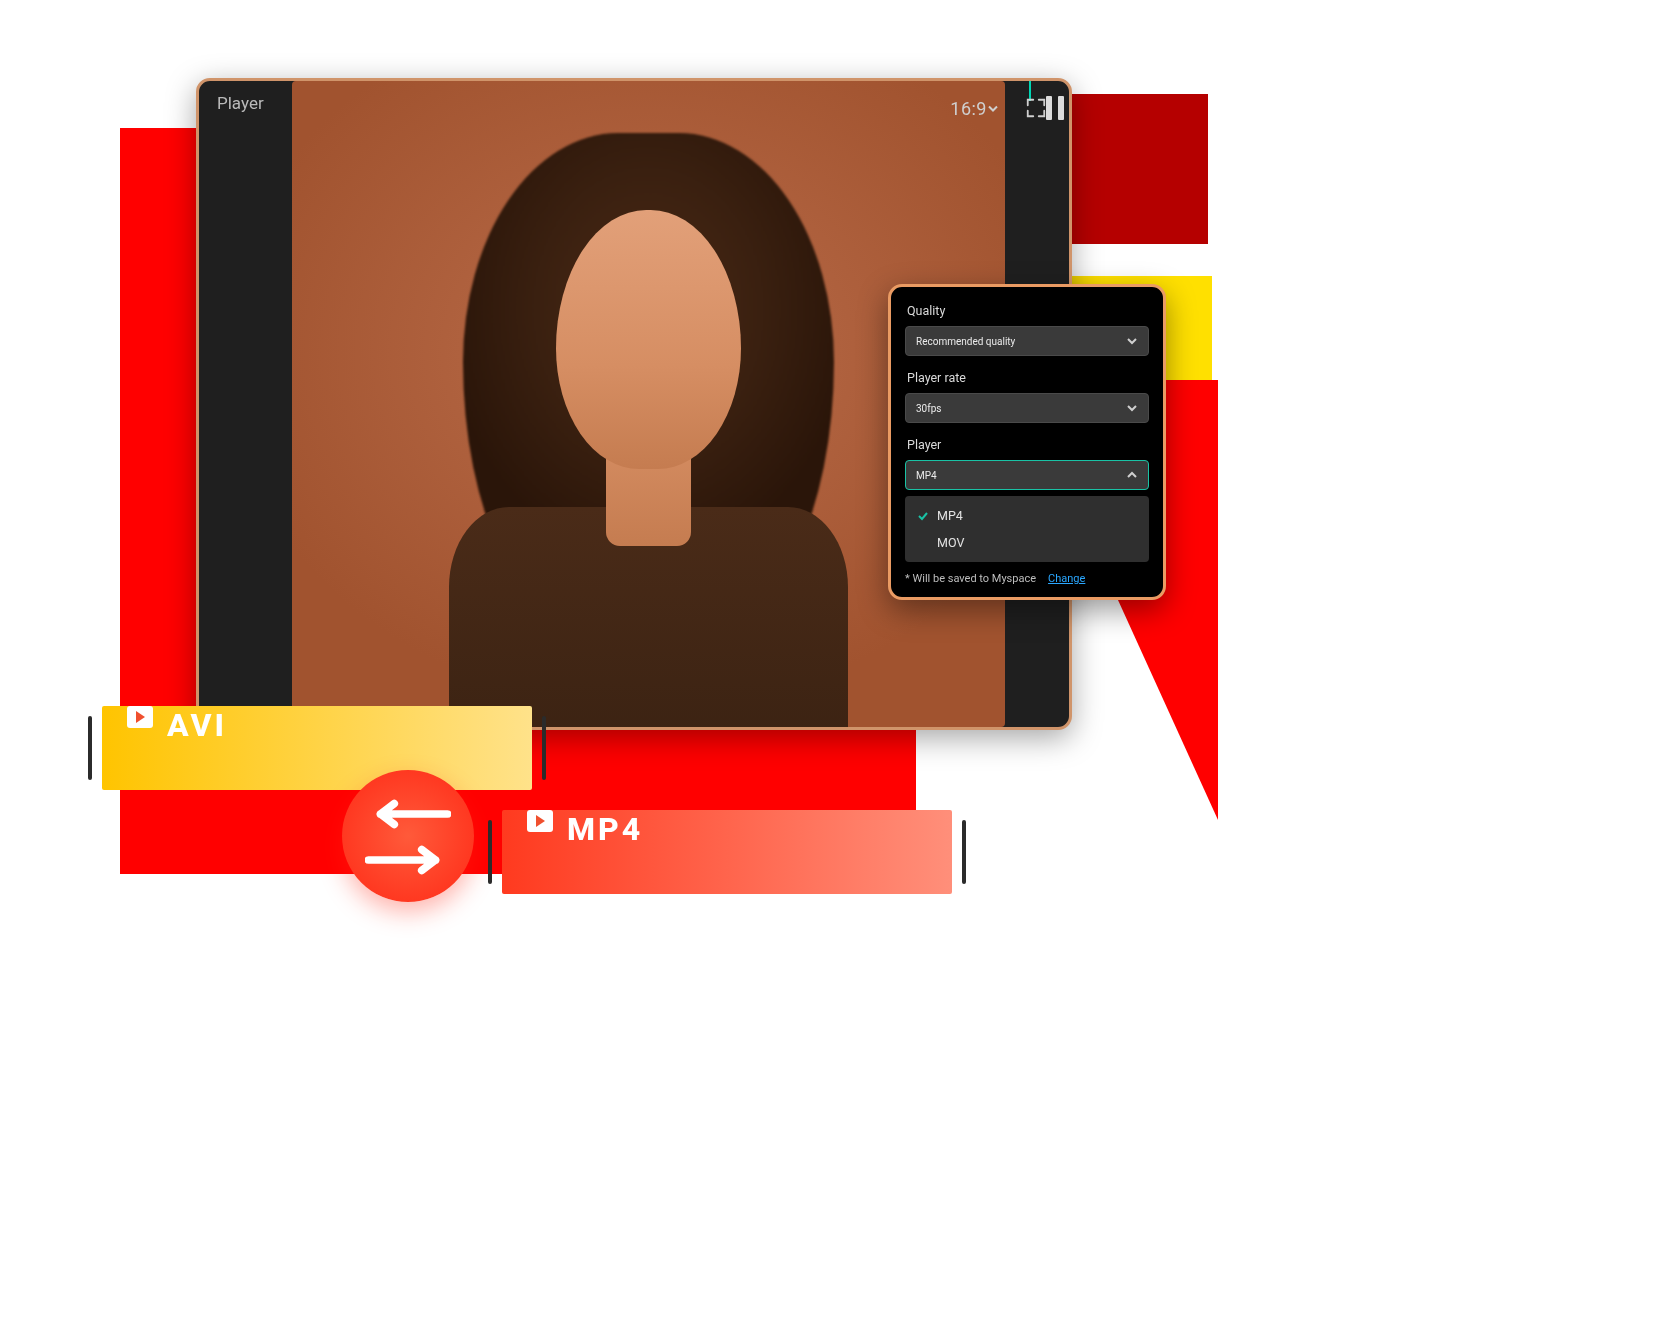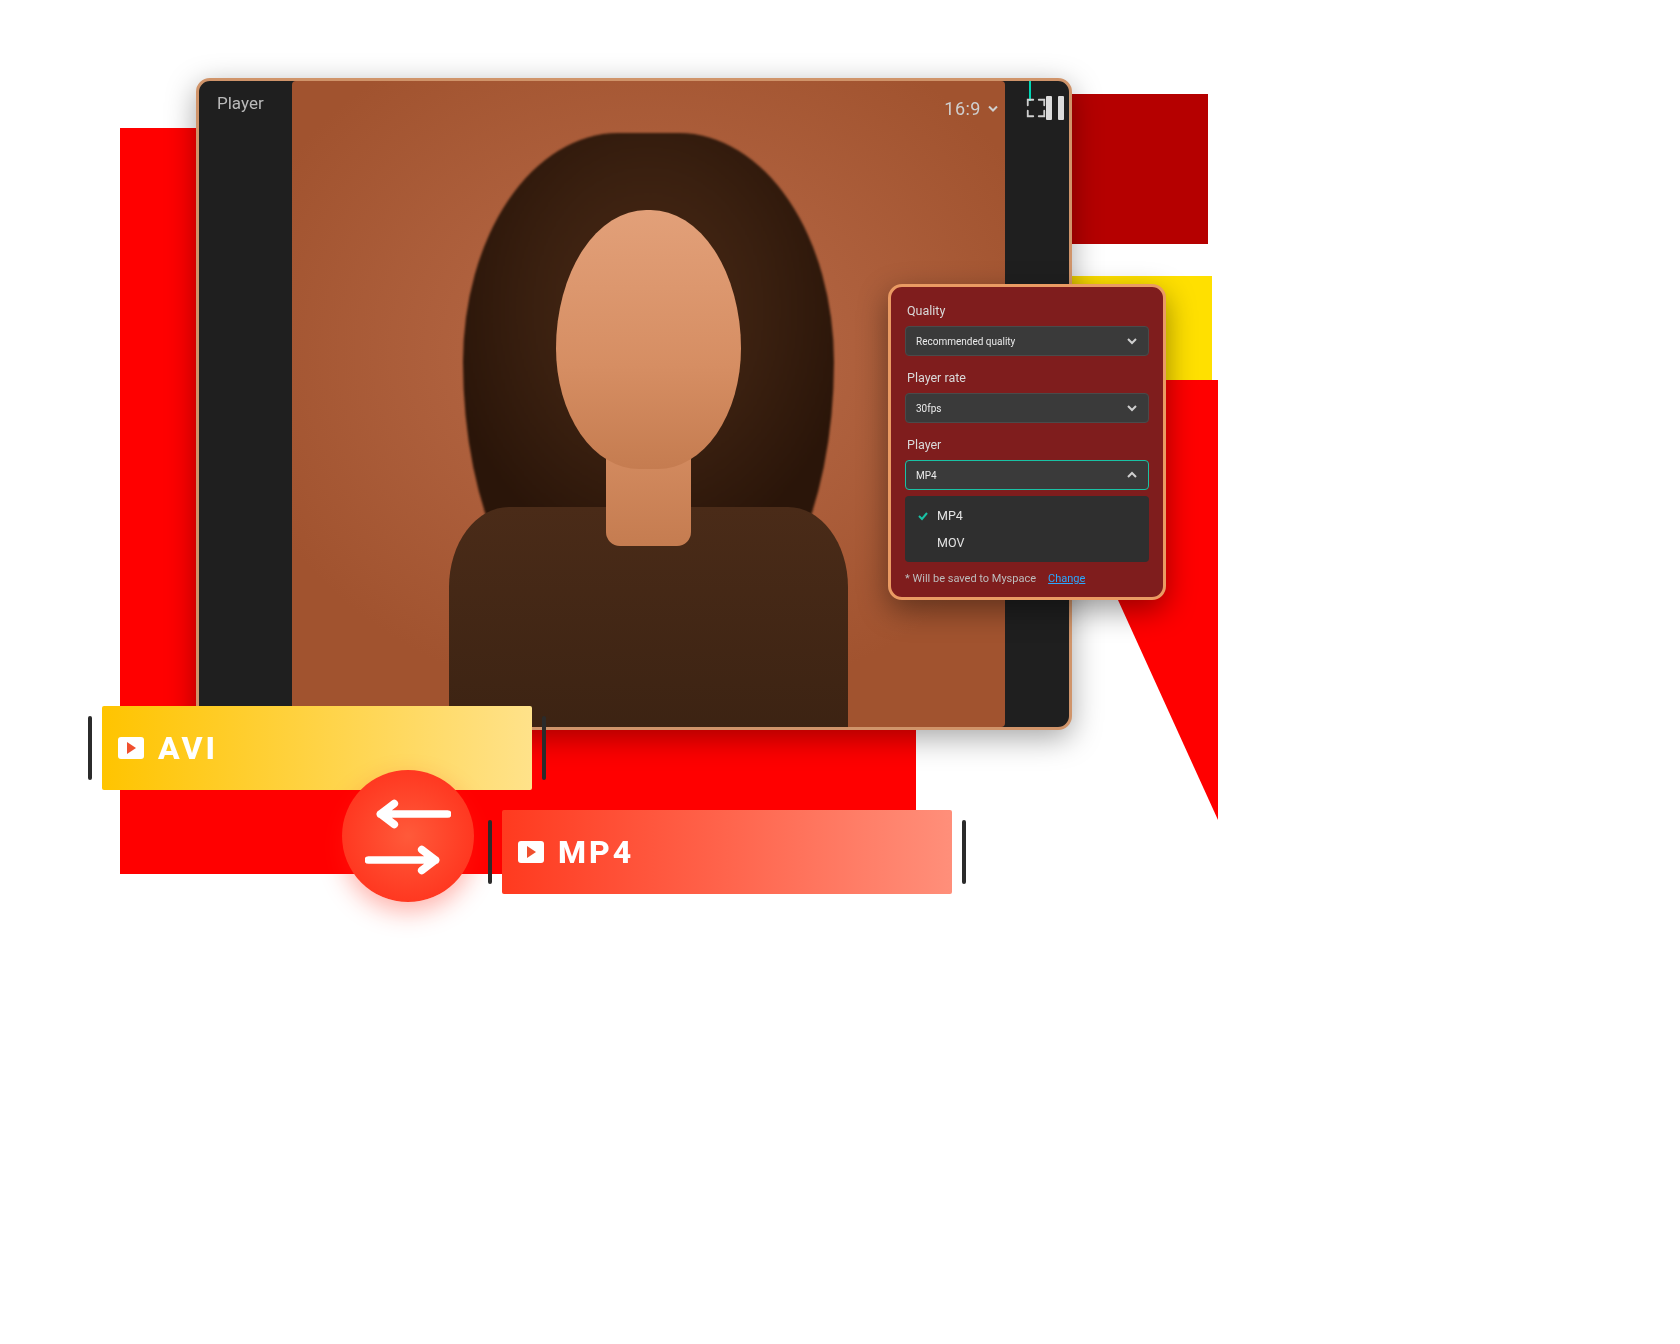--- a/index.html
+++ b/index.html
@@ -98,31 +98,31 @@
   .ruler::after{
     content:""; position:absolute; left:46%; top:-2px; width:2px; height:22px; background:#00d6b4;
   }
   .controls {
     height: 54px;
     display:flex; align-items:center; justify-content:center;
     position:relative; color:#cfcfcf;
   }
   .pause-btn { width:28px; height:28px; display:flex; gap:6px; align-items:center; justify-content:center; cursor:pointer;}
   .pause-btn span{ width:6px; height:24px; background:#dcdcdc; border-radius:1px;}
-  .aspect { position:absolute; right:70px; top:50%; transform:translateY(-50%); font-size:18px; letter-spacing:.5px; display:flex; align-items:center; gap:6px; cursor:pointer;}
+  .aspect { position:absolute; right:70px; top:50%; transform:translateY(-50%); font-size:18px; letter-spacing:.5px; display:flex; align-items:center; cursor:pointer;}
   .aspect .chev{ width:12px; }
   .fullscreen { position:absolute; right:22px; top:50%; transform:translateY(-50%); width:22px; height:22px; cursor:pointer;}
   .fullscreen svg{width:22px;height:22px;}
 
   
   .panel {
     position:absolute;
     left: 888px; top: 284px;
     width: 278px;
-    background:#7f1d1d;
+    background:#000000;
     border: 3px solid #ea9b63;
     border-radius: 14px;
     padding: 14px 14px 12px 14px;
     color:#e2e2e2;
     box-shadow: 0 10px 30px rgba(0,0,0,.4);
   }
   .panel-label { font-size:12.5px; color:#d9d9d9; margin: 2px 0 8px 2px;}
   .select {
     background:#3a3a3a; border:1px solid #4a4a4a; border-radius:4px;
     height:30px; display:flex; align-items:center; justify-content:space-between;
@@ -134,22 +134,22 @@
   .opt { display:flex; align-items:center; gap:8px; font-size:12.5px; padding:6px 12px; cursor:pointer;}
   .opt .check{ width:12px; color:#19c2a5; visibility:hidden;}
   .opt.sel .check{ visibility:visible;}
   .note { font-size:11px; color:#bdbdbd; display:flex; gap:12px; }
   .note a { color:#2aa7ff; text-decoration:underline; cursor:pointer;}
 
   
   .chip {
     position:absolute;
     height:84px;
-    display:flex; align-items:center; gap:14px;
-    padding:0 16px;
+    display:flex; gap:14px;
+    padding:0 25px;
     color:#fff; font-weight:800; letter-spacing:3px;
     font-size:32px;
     border-radius:2px;
   }
   .chip .playbox{
     width:26px; height:22px; background:#fff; border-radius:3px;
     display:flex; align-items:center; justify-content:center;
   }
   .chip .playbox::after{
     content:""; display:block; width:0;height:0;

